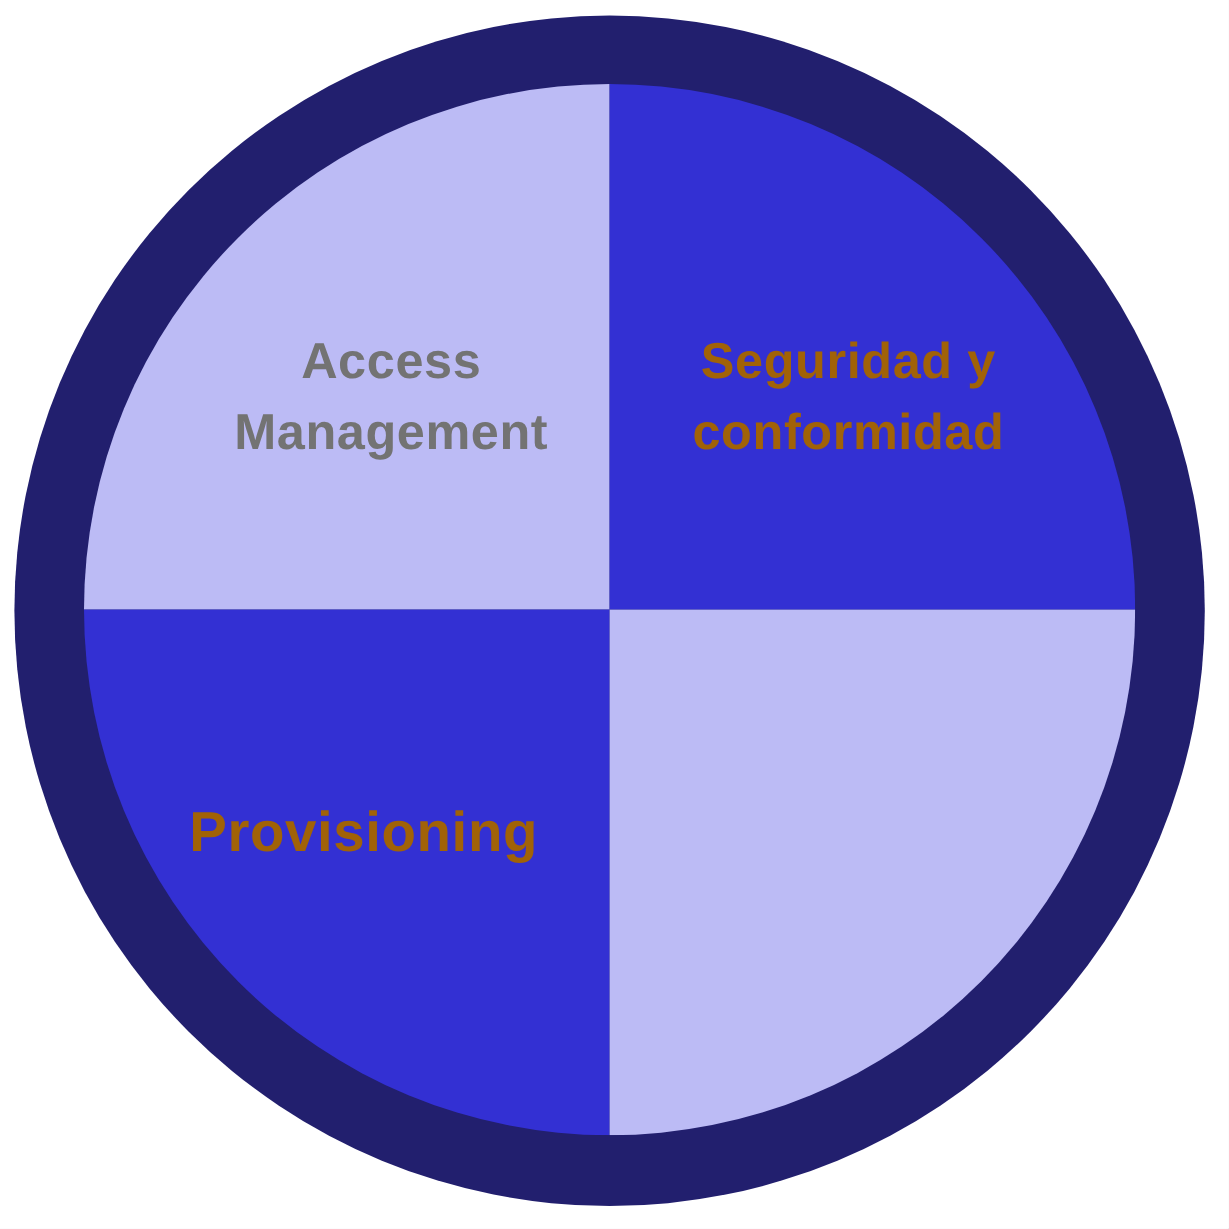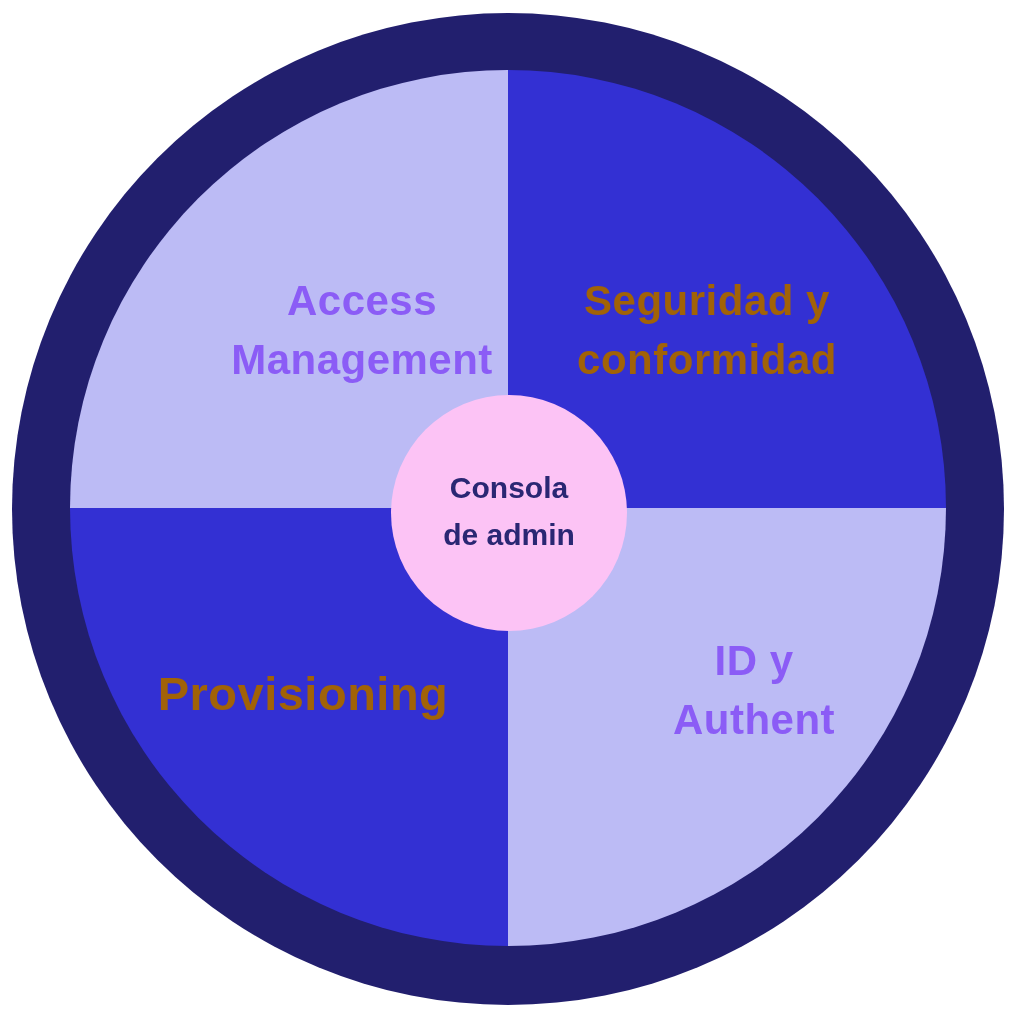--- a/index.html
+++ b/index.html
@@ -49,21 +49,21 @@
   .label {
     position: absolute;
     transform: translate(-50%, -50%);
     text-align: center;
     font-weight: 700;
     font-size: 42px;
     line-height: 59px;
     white-space: pre-line;
     letter-spacing: 0.5px;
   }
-  .label.navy { color: #8b5cf6; margin-left: 36px; }
+  .label.navy { color: #737373; }
   .label.white { color: #a16207; }
   .label.pos-access { left: 326px; top: 330px; }
   .label.pos-seguridad { left: 707px; top: 330px; }
   .label.pos-provisioning { left: 303px; top: 693px; font-size: 47px; }
   .label.pos-idauthent { left: 718px; top: 690px; }
 
   
   .center-circle {
     position: absolute;
     left: 391px;
@@ -101,21 +101,15 @@
   </div>
 
   <div class="label navy pos-access">Access
 Management</div>
 
   <div class="label white pos-seguridad">Seguridad y
 conformidad</div>
 
   <div class="label white pos-provisioning">Provisioning</div>
 
-  <div class="label navy pos-idauthent">ID y
-Authent</div>
 
-  <div class="center-circle">
-    <div class="center-label">Consola
-de admin</div>
-  </div>
 
 </div>
 
 </body></html>

